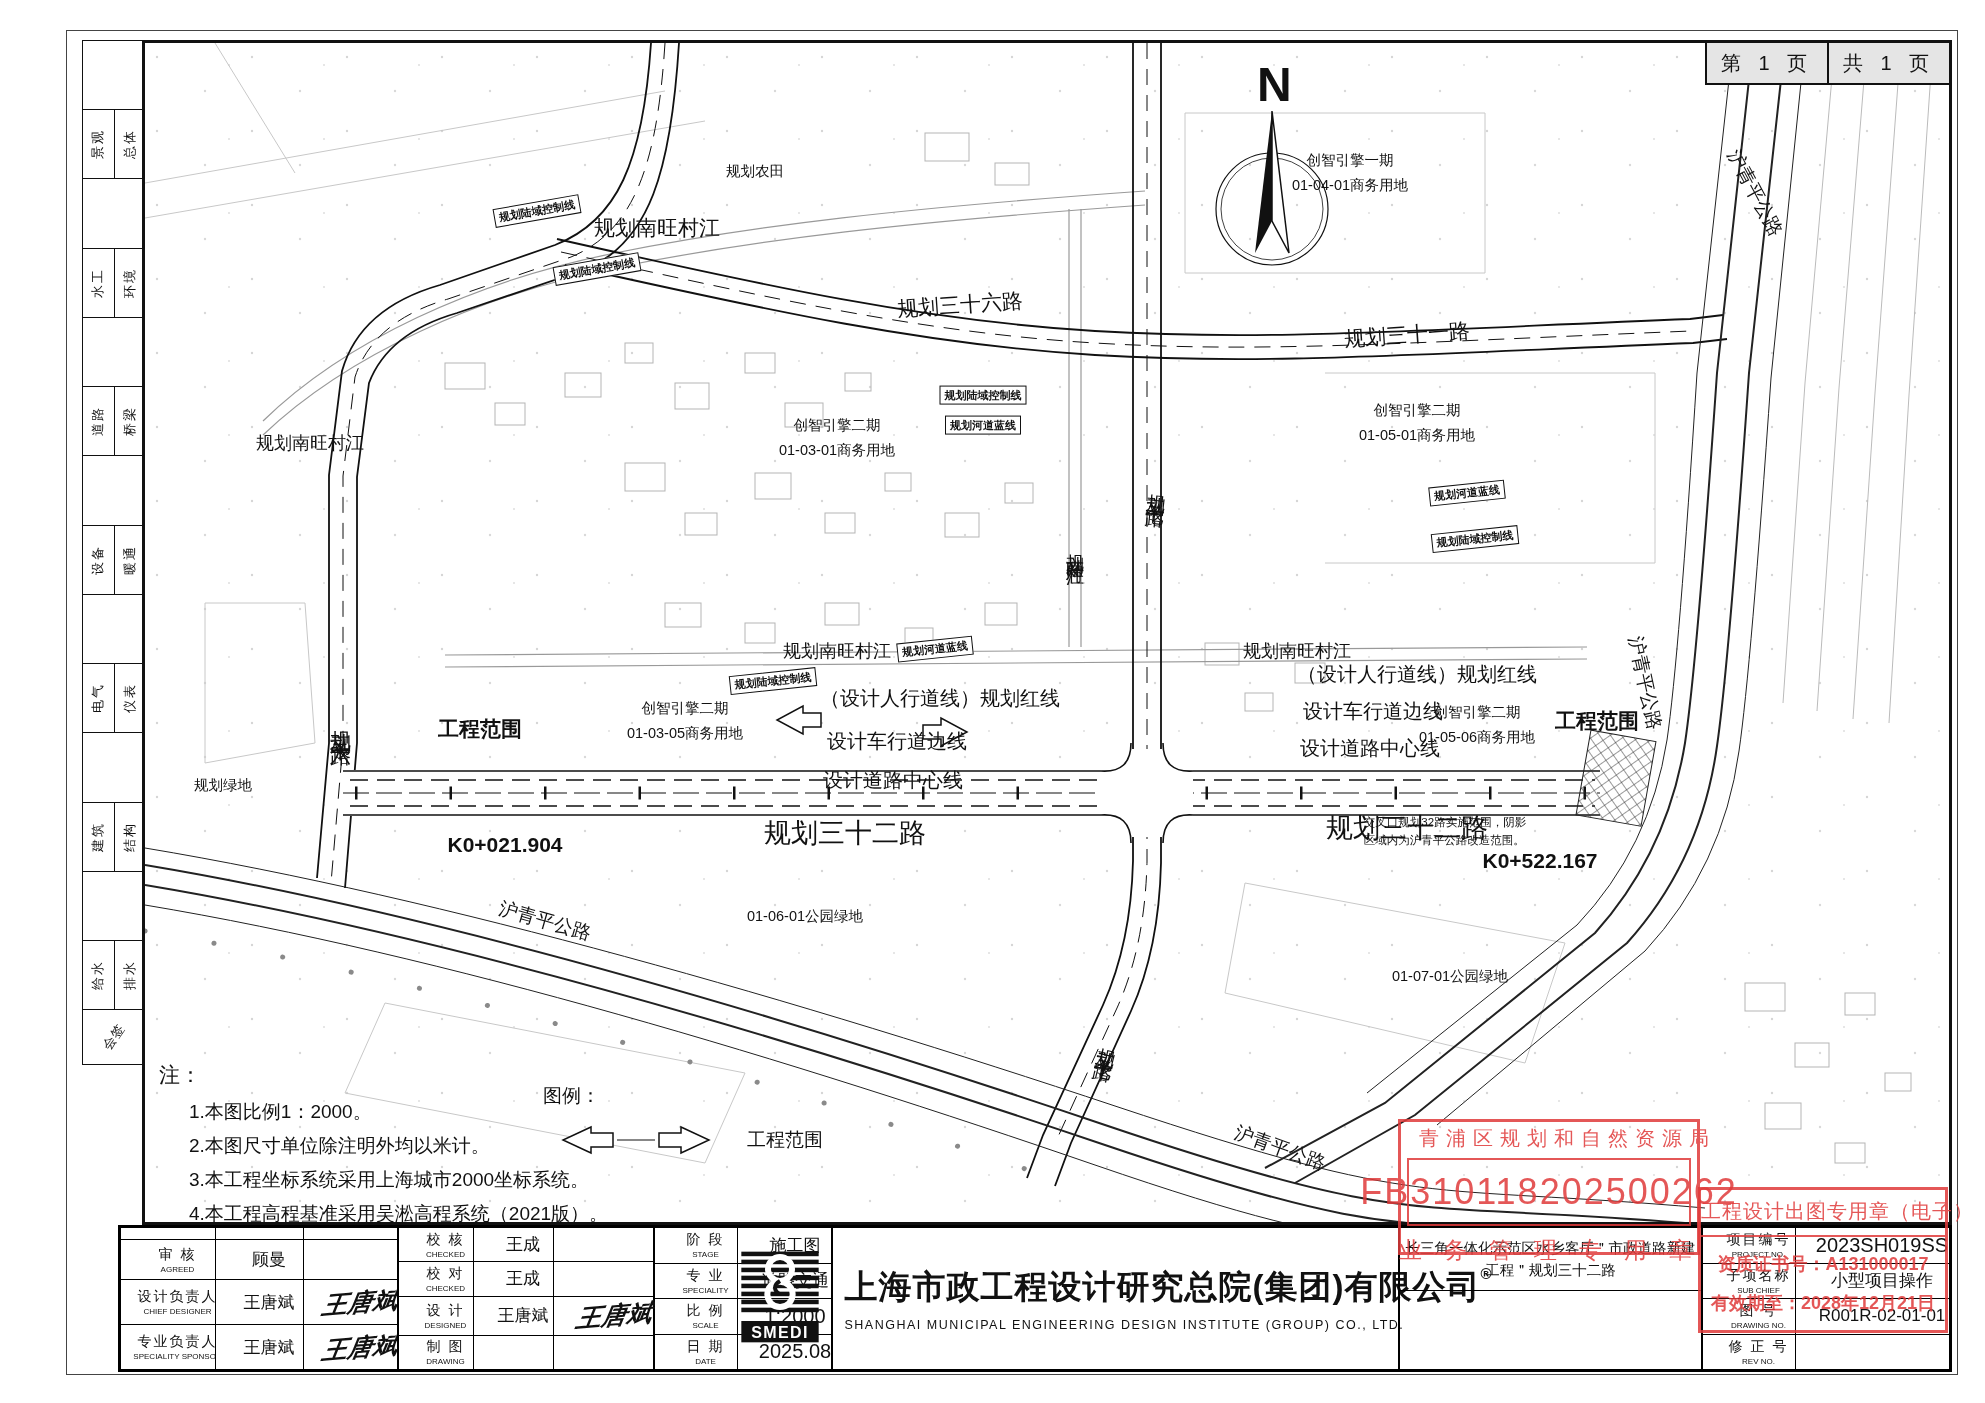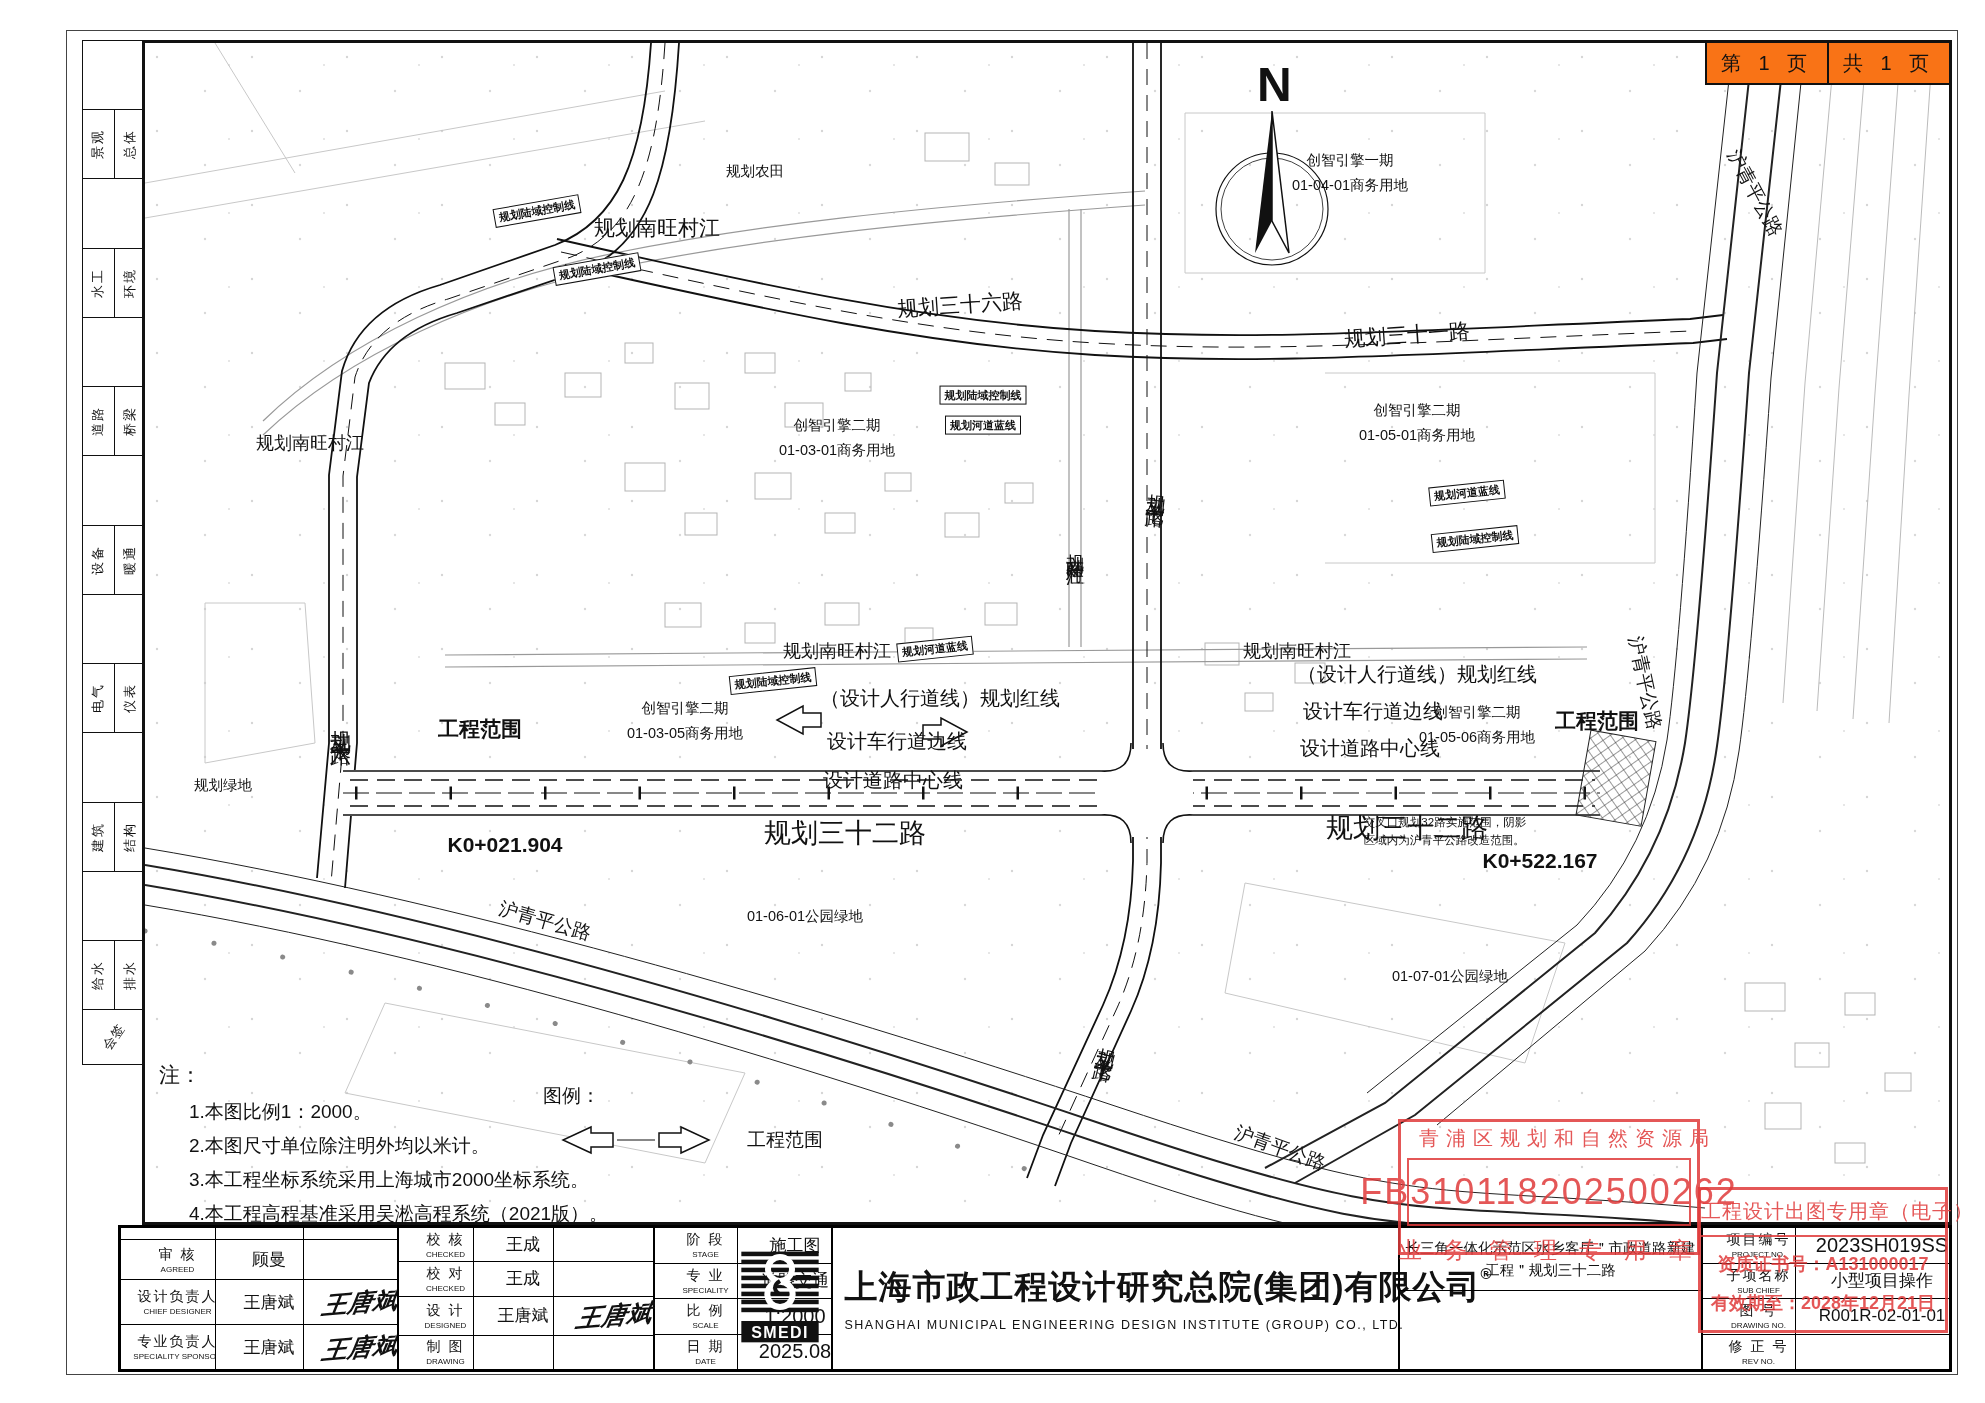--- a/index.html
+++ b/index.html
@@ -30,21 +30,21 @@
   .riv20{font-size:21px;}
   .riv18{font-size:18px;}
   .area{font-size:14.5px;font-weight:500;text-align:center;line-height:1.7;}
   .anno{font-size:20px;white-space:nowrap;}
   .boldlbl{font-size:21px;font-weight:bold;white-space:nowrap;}
   .tiny{font-size:11.5px;font-weight:500;text-align:left;line-height:1.6;}
   .boxed{font-size:11px;font-weight:bold;border:1px solid #111;background:#fff;padding:1px 4px;white-space:nowrap;}
   .vert{writing-mode:vertical-rl;letter-spacing:3px;line-height:1;}
 
   .page-table{position:absolute;right:0;top:0;height:40px;display:flex;border:2.5px solid #111;
-    border-top:none;border-right:none;background:#f97316;}
+    border-top:none;border-right:none;background:#e5e5e5;}
   .page-table>div{width:120px;display:flex;align-items:center;justify-content:center;
     font-size:20px;letter-spacing:6px;}
   .page-table>div:first-child{border-right:2px solid #111;}
 
   .north{position:absolute;left:1062px;top:16px;}
 
   .notes{position:absolute;left:14px;top:1018px;width:600px;}
   .notes .ntitle{font-size:21px;margin-bottom:6px;}
   .notes .nitem{font-size:19px;line-height:34px;margin-left:30px;white-space:nowrap;}
 

